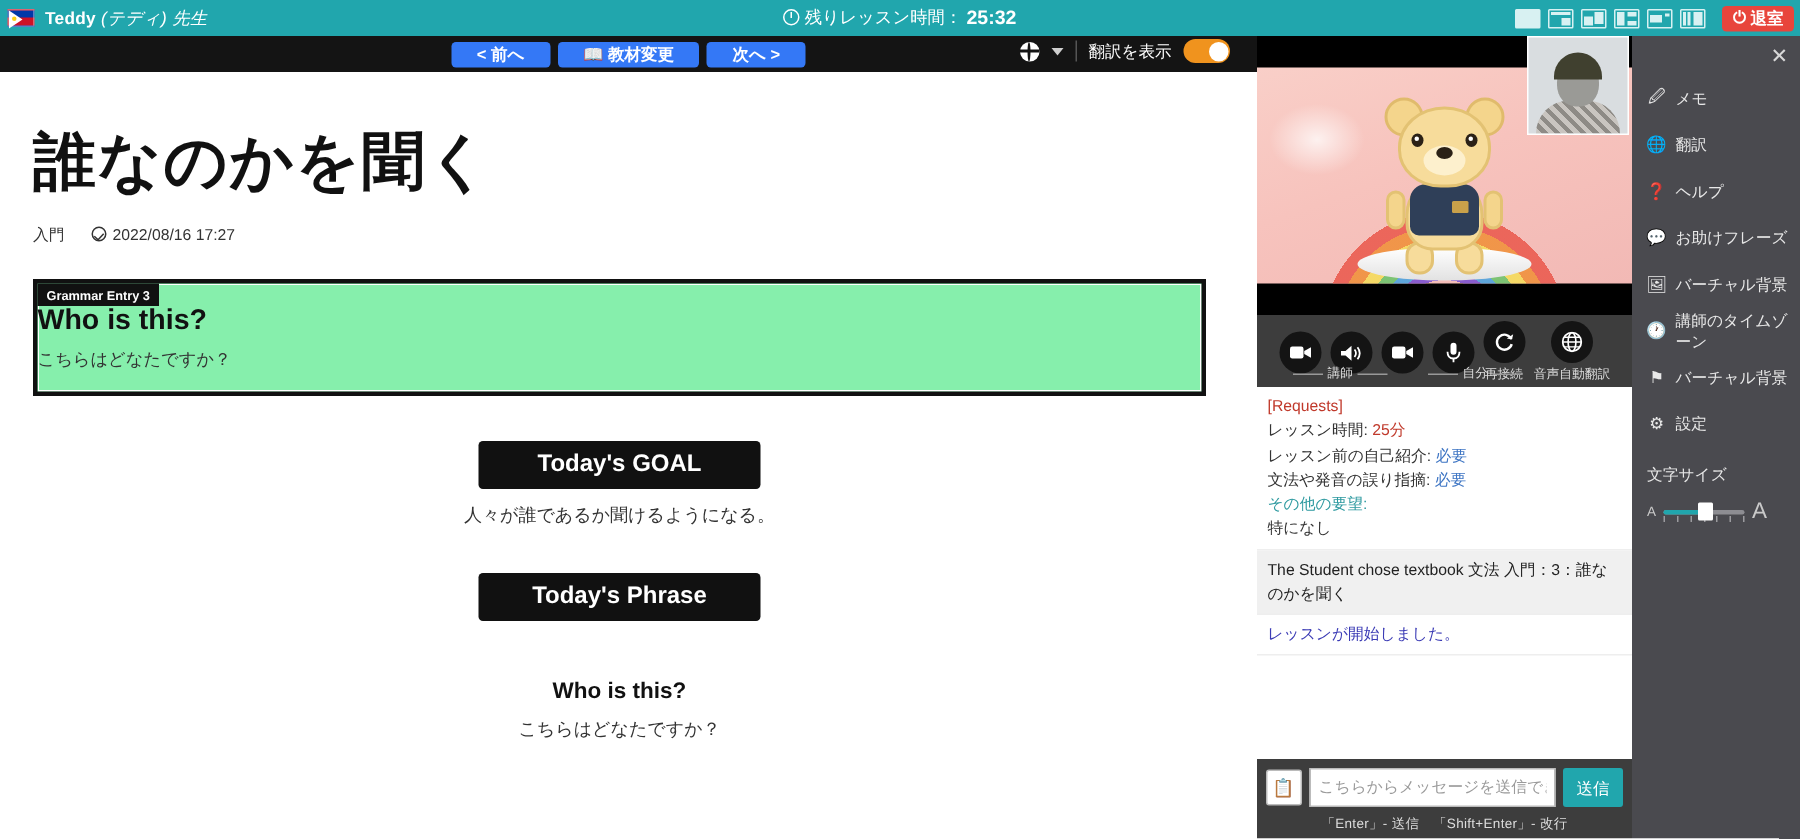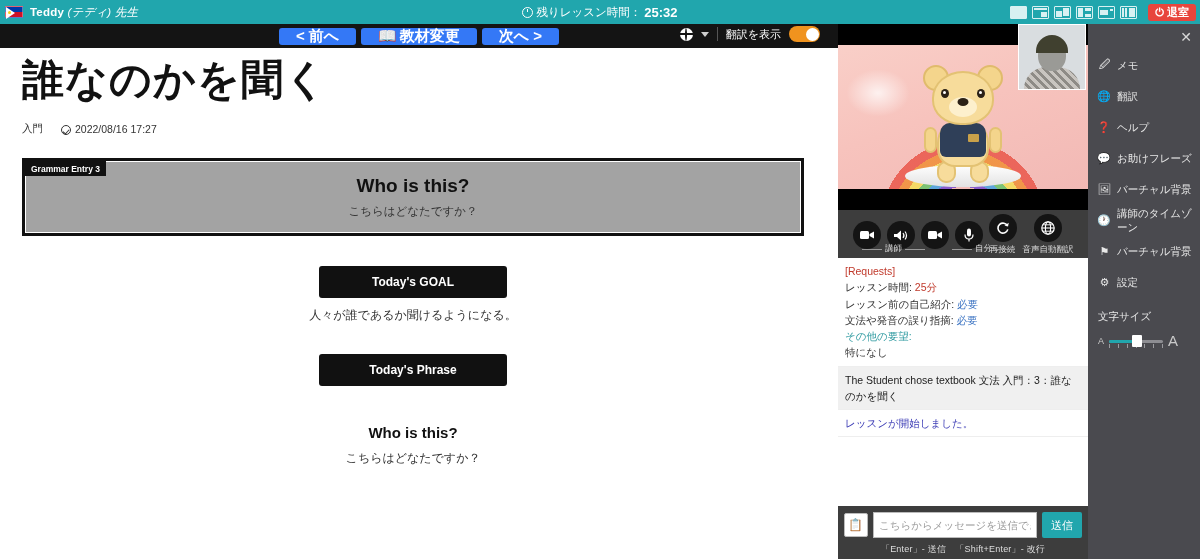--- a/index.html
+++ b/index.html
@@ -65,21 +65,21 @@
 
   
   .toolbar {
     position: absolute; left: 0; top: 24px; width: 838px; height: 24px;
     background: #141414; display: flex; align-items: center; justify-content: center;
   }
   .nav-btns { display: flex; gap: 5px; }
   .nav-btn {
     background: #3478f6; color: #fff; border-radius: 3px; height: 17px;
     display: flex; align-items: center; gap: 3px; padding: 0 17px;
-    font-size: 15px; cursor: pointer; font-weight: bold;
+    font-size: 11px; cursor: pointer; font-weight: bold;
   }
   .toolbar-right {
     position: absolute; right: 18px; top: 0; height: 20px;
     display: flex; align-items: center; gap: 8px;
   }
   .globe-small {
     width: 13px; height: 13px; border-radius: 50%; background: #fff;
     position: relative; display: inline-block;
   }
   .globe-small::before {
@@ -104,51 +104,51 @@
     position: absolute; right: 1.5px; top: 1.5px; width: 13px; height: 13px;
     border-radius: 50%; background: #fff;
   }
 
   
   .content {
     position: absolute; left: 0; top: 48px; width: 826px; height: 511px;
     background: #fff; overflow: hidden; padding: 0 22px;
   }
   .lesson-title {
-    font-size: 42px; font-weight: bold; color: #111; margin-top: 8px;
+    font-size: 42px; font-weight: bold; color: #111; margin-top: 36px;
     letter-spacing: 1px; line-height: 1.15;
   }
   .meta-row {
     display: flex; align-items: center; gap: 18px; margin-top: 18px;
     font-size: 10.5px; color: #333;
   }
-  .meta-date { display: flex; align-items: flex-end; gap: 4px; }
+  .meta-date { display: flex; align-items: flex-start; gap: 4px; }
   .check-ico {
     width: 10px; height: 10px; border-radius: 50%; border: 1.4px solid #333;
     position: relative; display: inline-block;
   }
   .check-ico::after {
     content: ""; position: absolute; left: 2px; top: 1.4px; width: 3px; height: 5px;
     border: solid #333; border-width: 0 1.3px 1.3px 0; transform: rotate(42deg);
   }
 
   .grammar-box {
     position: relative; margin-top: 22px; border: 3px solid #111;
-    background: #a3a3a3; height: 78px; display: flex; flex-direction: column;
-    align-items: center; justify-content: center; box-shadow: 0 0 0 1px #fff inset;
+    background: #86efac; height: 78px; display: flex; flex-direction: column;
+    justify-content: center; box-shadow: 0 0 0 1px #fff inset;
   }
   .grammar-badge {
     position: absolute; left: 0; top: 0; background: #111; color: #fff;
     font-size: 8.5px; font-weight: bold; padding: 2.5px 6px;
   }
   .gb-en { font-size: 19px; font-weight: bold; color: #111; }
   .gb-ja { font-size: 11.5px; color: #333; margin-top: 7px; }
 
   .black-pill {
-    background: #111; color: #fff; font-size: 12px; font-weight: bold;
+    background: #111; color: #fff; font-size: 16px; font-weight: bold;
     width: 188px; height: 32px; display: flex; align-items: center;
     justify-content: center; border-radius: 3px; margin: 30px auto 0;
   }
   .sec-en {
     text-align: center; font-size: 16px; font-weight: bold; color: #111;
     margin-top: 25px;
   }
   .sec-ja { text-align: center; font-size: 12px; color: #333; margin-top: 9px; }
   .sec-en.sm { font-size: 15px; }
   .gap-lg { margin-top: 38px; }

